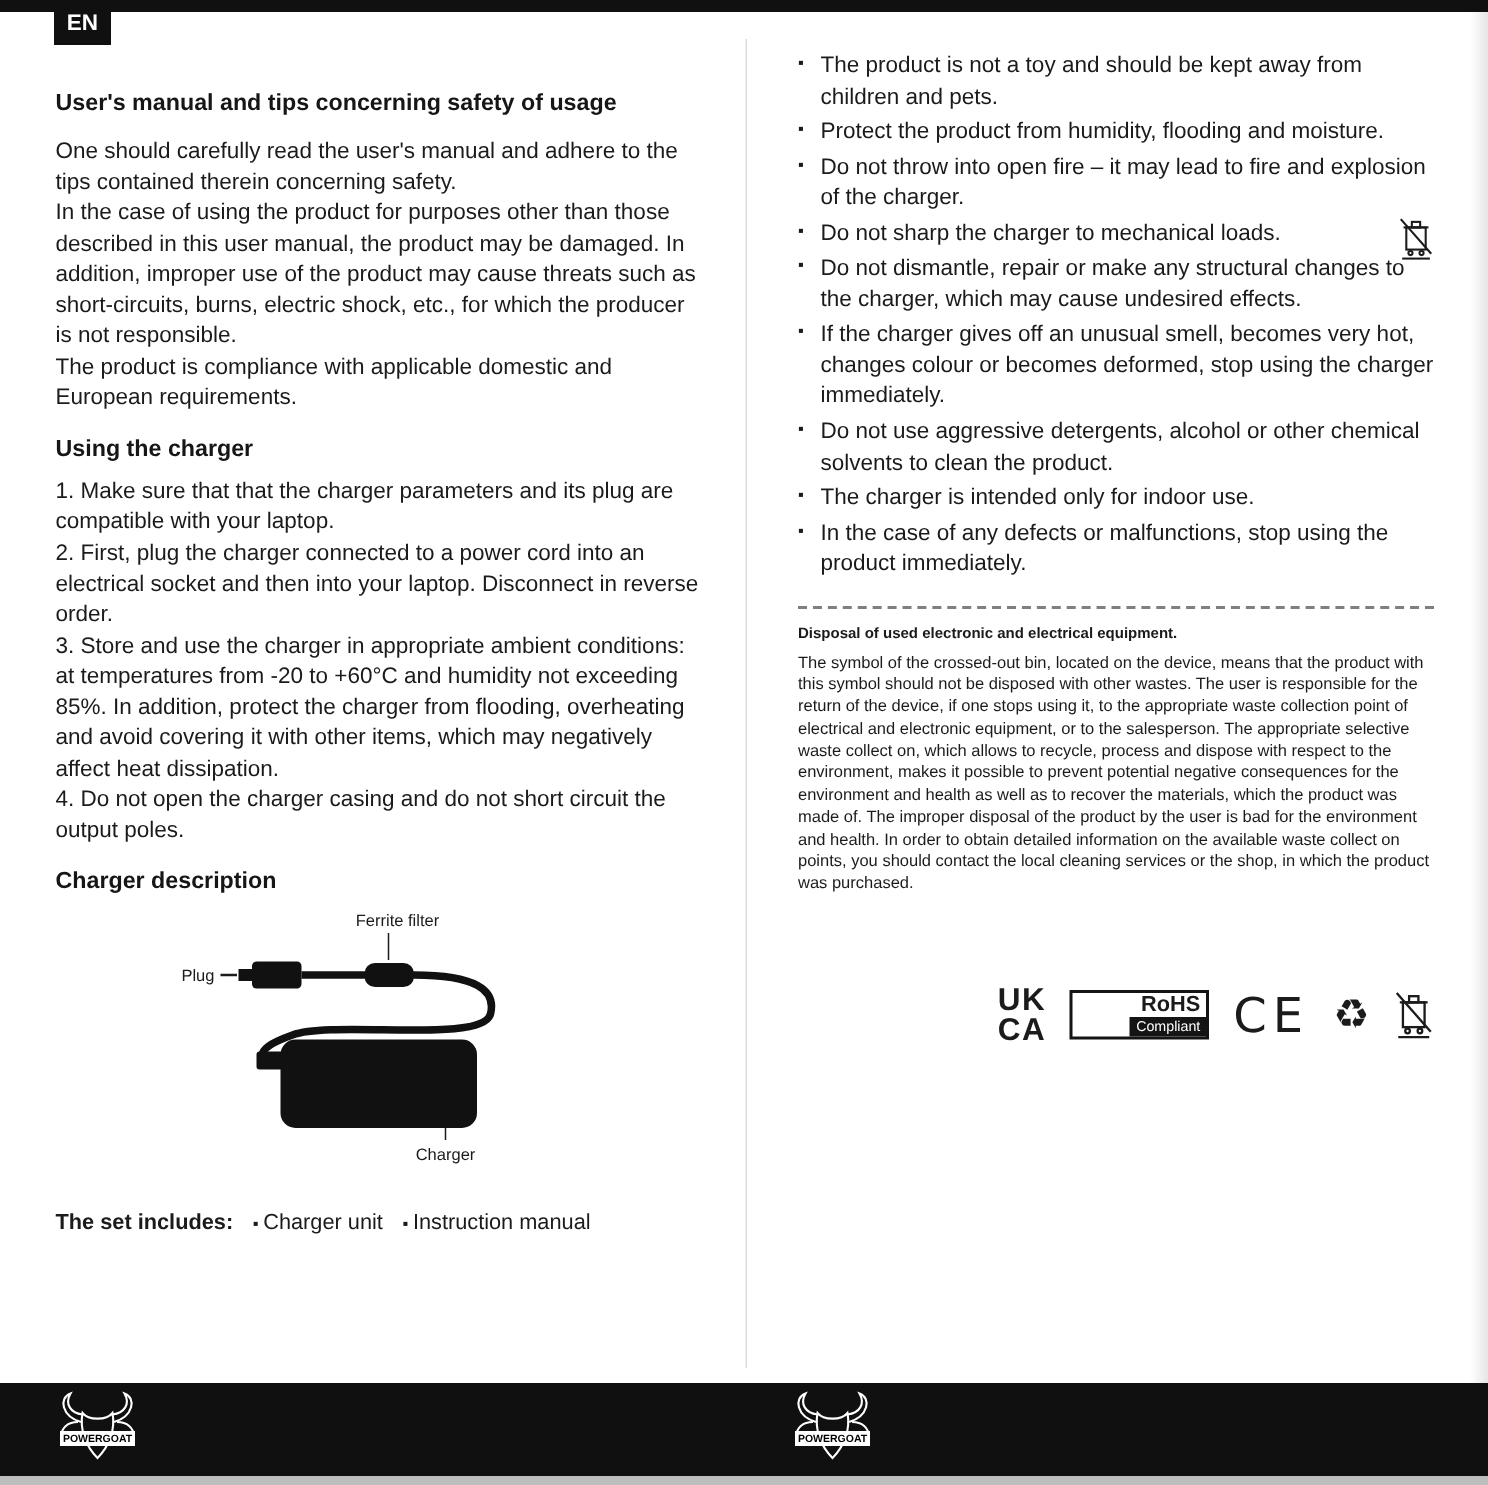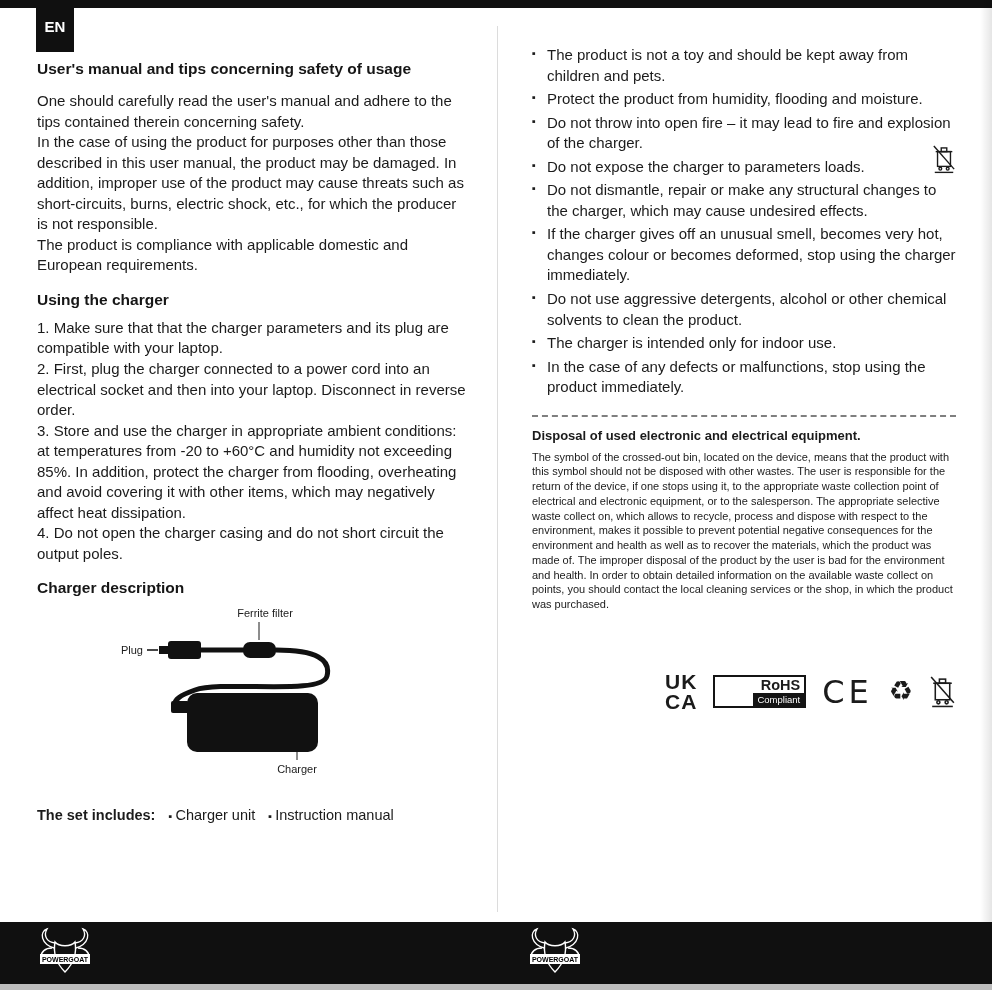--- a/index.html
+++ b/index.html
@@ -2,39 +2,39 @@
 <html><head>
 <meta charset="utf-8">
 <style>
   * { margin:0; padding:0; box-sizing:border-box; }
   html,body { background:#e9e9e9; }
   .page { position:relative; width:992px; height:990px; margin:0 auto; background:#ffffff;
           font-family:"Liberation Sans", sans-serif; color:#1b1b1b; overflow:hidden; }
   .topbar { position:absolute; top:0; left:0; width:100%; height:8px; background:#101010; }
   .edge-shade { position:absolute; top:0; right:0; width:12px; height:100%;
                 background:linear-gradient(to right, rgba(0,0,0,0), rgba(0,0,0,0.10)); pointer-events:none; }
-  .lang-badge { position:absolute; top:0; left:36px; width:38px; height:52px; background:#101010;
+  .lang-badge { position:absolute; top:0; left:36px; width:38px; height:30px; background:#101010;
                 color:#fff; font-weight:bold; font-size:15px; display:flex; align-items:center; justify-content:center; }
   .divider { position:absolute; left:497px; top:26px; width:1px; height:886px; background:#dcdcdc; }
 
   .col-left  { position:absolute; left:37px;  top:60px; width:433px; }
   .col-right { position:absolute; left:532px; top:32px; width:424px; }
 
   .sec-h { font-size:15.5px; font-weight:bold; color:#161616; }
   .body-text { font-size:15px; line-height:1.37; white-space:pre-line; margin-top:13px; }
   .mt { margin-top:15px; }
   .steps { margin-top:9px; }
   .step { font-size:15px; line-height:1.37; }
 
-  .bullets { list-style:none; margin-top:13px; }
+  .bullets { list-style:none; margin-top:2px; }
   .bullets li { position:relative; padding-left:15px; font-size:15px; line-height:1.37; margin-bottom:3px; }
   .bullets li::before { content:"▪"; position:absolute; left:0; top:1px; font-size:11px; }
 
   .dashes { border:0; border-top:2px dashed #7f7f7f; margin-top:17px; }
-  .disposal-h { font-size:13px; font-weight:bold; margin-top:11px; }
+  .disposal-h { font-size:10px; font-weight:bold; margin-top:11px; }
   .disposal-body { font-size:11px; line-height:1.34; margin-top:7px; }
 
   .diagram { margin-top:6px; display:block; }
   .diagram text { font-family:"Liberation Sans", sans-serif; fill:#1b1b1b; }
 
   .set-line { margin-top:22px; font-size:14.5px; }
   .set-label { font-weight:bold; }
   .set-item { margin-left:9px; }
   .set-item::before { content:"▪ "; font-size:11px; }
 
@@ -122,21 +122,21 @@
       <span class="set-item">Charger unit</span>
       <span class="set-item">Instruction manual</span>
     </div>
   </div>
 
   <div class="col-right">
     <ul class="bullets">
       <li>The product is not a toy and should be kept away from children and pets.</li>
       <li>Protect the product from humidity, flooding and moisture.</li>
       <li>Do not throw into open fire – it may lead to fire and explosion of the charger.</li>
-      <li>Do not expose the charger to parameters loads.</li>
+      <li>Do not sharp the charger to mechanical loads.</li>
       <li>Do not dismantle, repair or make any structural changes to the charger, which may cause undesired effects.</li>
       <li>If the charger gives off an unusual smell, becomes very hot, changes colour or becomes deformed, stop using the charger immediately.</li>
       <li>Do not use aggressive detergents, alcohol or other chemical solvents to clean the product.</li>
       <li>The charger is intended only for indoor use.</li>
       <li>In the case of any defects or malfunctions, stop using the product immediately.</li>
     </ul>
 
     <hr class="dashes">
 
     <div class="disposal-h">Disposal of used electronic and electrical equipment.</div>

